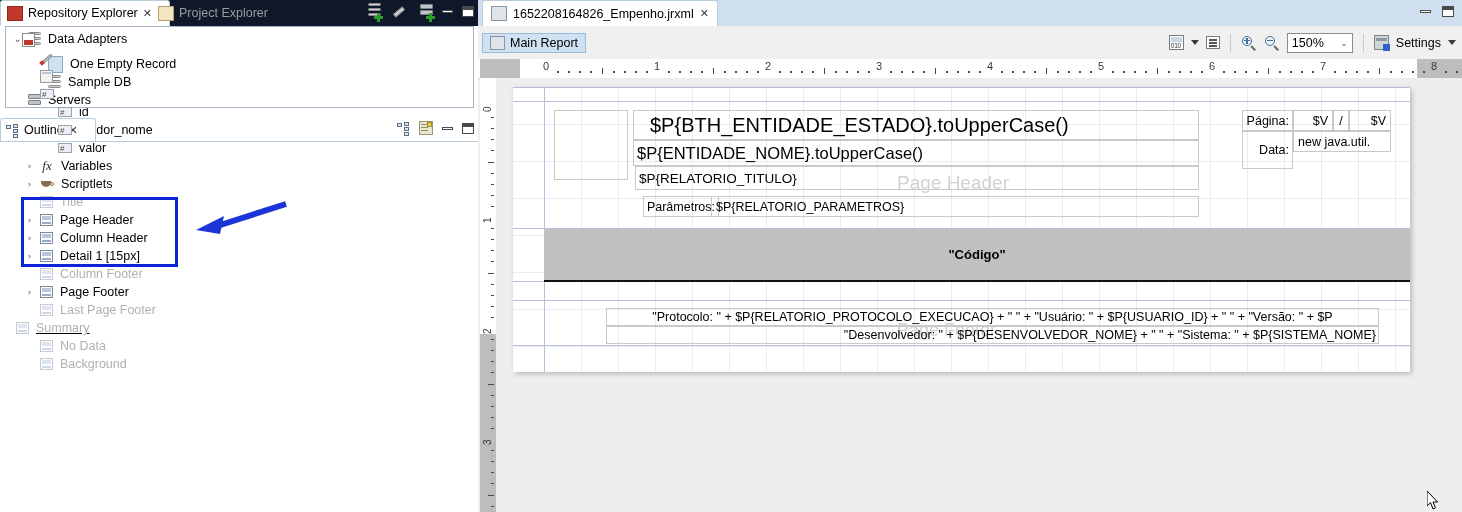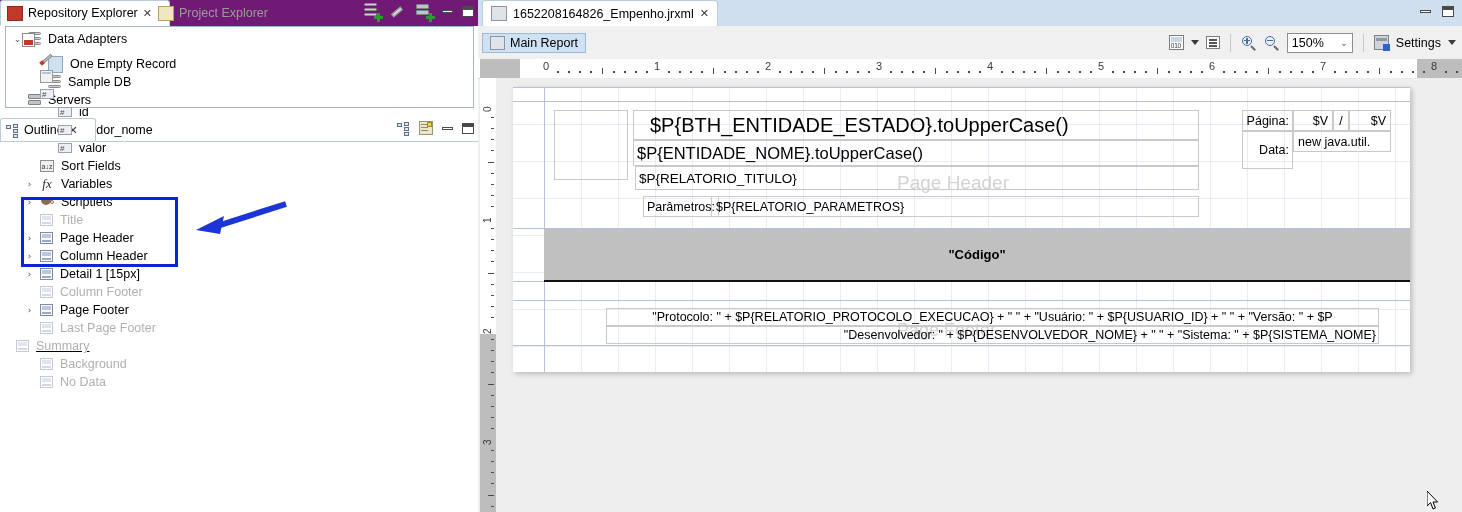--- a/index.html
+++ b/index.html
@@ -7,21 +7,21 @@
     width:1462px;height:512px;overflow:hidden;
     font-family:"Liberation Sans",sans-serif;
     font-size:12px;color:#000;background:#f0f0f0;
     -webkit-font-smoothing:antialiased;
   }
   #root{position:relative;width:1462px;height:512px;}
 
   
   #left-pane{position:absolute;left:0;top:0;width:478px;height:512px;background:#ffffff;}
 
-  .view-tabbar{position:relative;height:26px;background:#701a75;}
+  .view-tabbar{position:relative;height:26px;background:#0f172a;text-align:right;}
   .tab{position:absolute;top:0;height:26px;display:flex;align-items:center;gap:5px;padding:0 6px;box-sizing:border-box;}
   .tab.active{border:1px solid #b9ccd9;border-bottom:1px solid #ffffff;border-radius:3px 3px 0 0;background:#ffffff;}
   .tab-label{font-size:12.5px;white-space:nowrap;}
   .tab-label.inactive{color:#9b9b9b;}
   .tab-close{font-size:11px;color:#3a3a3a;font-family:"DejaVu Sans",sans-serif;}
   .tab-close.x{transform:scaleX(1.0);}
 
   .tb-icons{position:absolute;right:4px;top:3px;display:flex;align-items:center;gap:9px;}
   .tbi{width:17px;height:17px;position:relative;}
 
@@ -262,25 +262,20 @@
             <span class="twist"></span>
             <span class="ico-field">#</span>
             <span class="lbl">credor_nome</span>
           </div>
           <div class="trow" style="padding-left: 42px;">
             <span class="twist"></span>
             <span class="ico-field">#</span>
             <span class="lbl">valor</span>
           </div>
           <div class="trow" style="padding-left: 24px;">
-            <span class="twist"></span>
-            <span class="ico-sort">a↓z</span>
-            <span class="lbl">Sort Fields</span>
-          </div>
-          <div class="trow" style="padding-left: 24px;">
             <span class="twist">›</span>
             <span class="ico-fx">fx</span>
             <span class="lbl">Variables</span>
           </div>
           <div class="trow" style="padding-left: 24px;">
             <span class="twist">›</span>
             <span class="ico-cup"></span>
             <span class="lbl">Scriptlets</span>
           </div>
           <div class="trow dim" style="padding-left: 24px;">
@@ -319,26 +314,26 @@
             <span class="lbl">Last Page Footer</span>
           </div>
           <div class="trow dim" style=" text-decoration: underline;">
             <span class="twist"></span>
             <span class="ico-band dim"></span>
             <span class="lbl">Summary</span>
           </div>
           <div class="trow dim" style="padding-left: 24px;">
             <span class="twist"></span>
             <span class="ico-band dim"></span>
+            <span class="lbl">No Data</span>
+          </div>
+          <div class="trow dim" style="padding-left: 24px;">
+            <span class="twist"></span>
+            <span class="ico-band dim"></span>
             <span class="lbl">Background</span>
-          </div>
-          <div class="trow dim" style="padding-left: 24px;">
-            <span class="twist"></span>
-            <span class="ico-band dim"></span>
-            <span class="lbl">No Data</span>
           </div>
         </div>
     </div>
 
     <div id="hl-rect"></div>
     <svg id="arrow-svg" viewBox="0 0 110 36">
       <g>
         <path d="M108 4 L36 27" stroke="#1b35d6" stroke-width="6" fill="none"></path>
         <path d="M18 30 L46 16 L42 34 Z" fill="#1b35d6"></path>
       </g>

